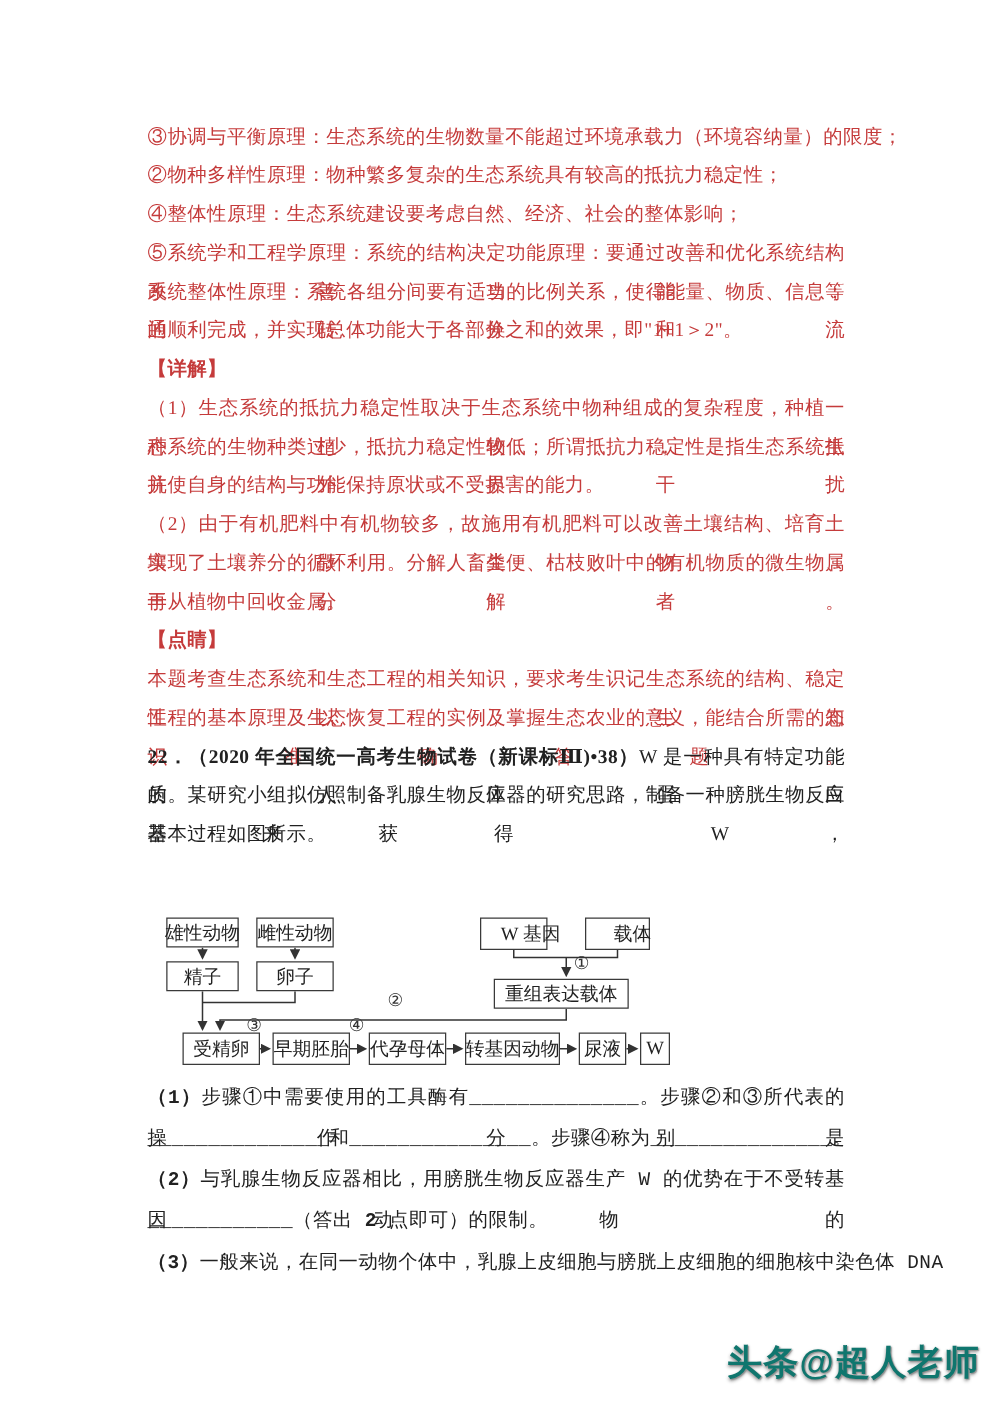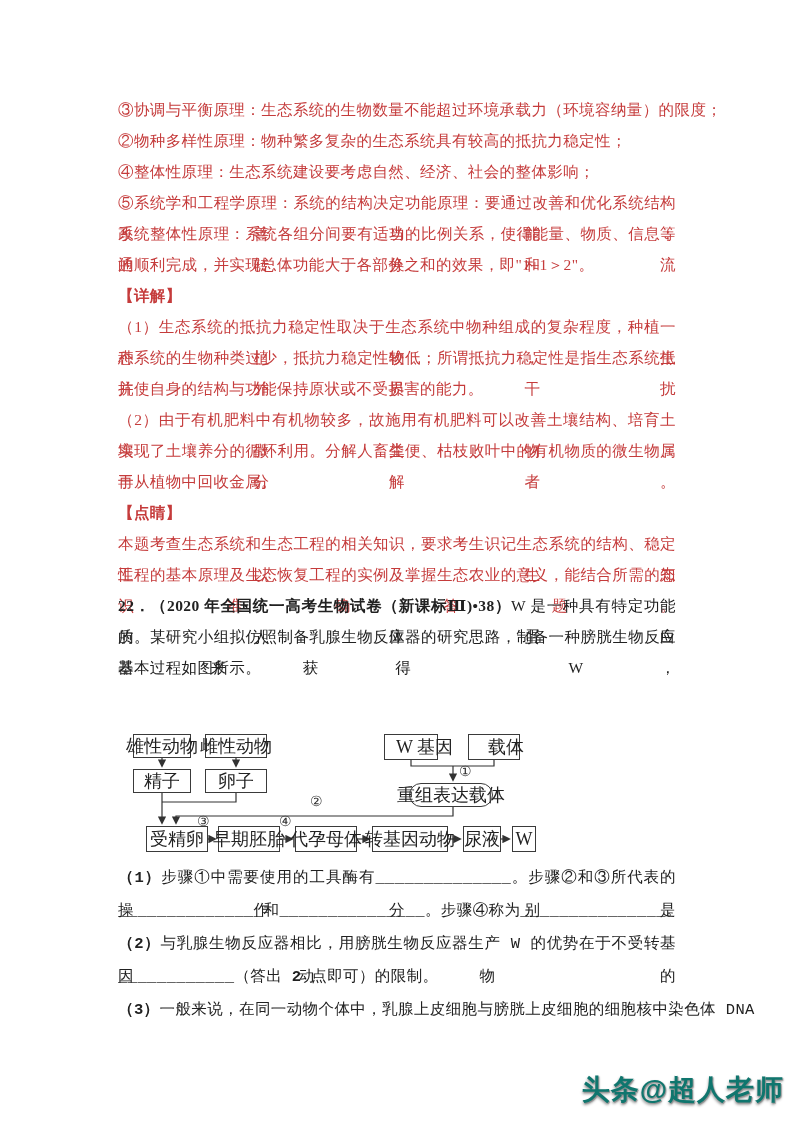--- a/index.html
+++ b/index.html
@@ -28,21 +28,21 @@
   .b{font-weight:bold;}
   
   .diagram{position:absolute;left:118px;top:728px;width:560px;height:132px;}
   .diagram svg{position:absolute;left:0;top:0;}
   .dbox{
     position:absolute;
     box-sizing:border-box;
     border:1px solid #3a3a3a;
     background:#ffffff;
     display:flex;align-items:center;justify-content:center;
-    font-size:18px;color:#222;
+    font-size:15px;color:#222;
     white-space:nowrap;
   }
   .dstep{
     position:absolute;
     font-size:14px;color:#333;
     line-height:14px;
   }
   .watermark{
     position:absolute;
     right:10px;bottom:14px;
@@ -102,21 +102,21 @@
         <path d="M383,111 L391,111" marker-end="url(#arr)"></path>
       </g>
     </svg>
     <div id="diagram-boxes">
         <div class="dbox" style="left: 15px; top: 6px; width: 58px; height: 24px;">雄性动物</div>
         <div class="dbox" style="left: 87px; top: 6px; width: 62px; height: 24px;">雌性动物</div>
         <div class="dbox" style="left: 266px; top: 6px; width: 54px; height: 26px; padding-left: 27px;">W 基因</div>
         <div class="dbox" style="left: 350px; top: 6px; width: 52px; height: 26px; padding-left: 24px;">载体</div>
         <div class="dbox" style="left: 15px; top: 41px; width: 58px; height: 24px;">精子</div>
         <div class="dbox" style="left: 87px; top: 41px; width: 62px; height: 24px;">卵子</div>
-        <div class="dbox" style="left: 291px; top: 55px; width: 84px; height: 24px; border-radius: 12px;">重组表达载体</div>
+        <div class="dbox" style="left: 277px; top: 55px; width: 108px; height: 24px;">重组表达载体</div>
         <div class="dbox" style="left: 28px; top: 98px; width: 62px; height: 26px;">受精卵</div>
         <div class="dbox" style="left: 100px; top: 98px; width: 62px; height: 26px;">早期胚胎</div>
         <div class="dbox" style="left: 177px; top: 98px; width: 62px; height: 26px;">代孕母体</div>
         <div class="dbox" style="left: 254px; top: 98px; width: 76px; height: 26px;">转基因动物</div>
         <div class="dbox" style="left: 345px; top: 98px; width: 38px; height: 26px; text-align: center;">尿液</div>
         <div class="dbox" style="left: 394px; top: 98px; width: 24px; height: 26px;">W</div>
         <div class="dstep" style="left: 341px; top: 37px;">①</div>
         <div class="dstep" style="left: 192px; top: 67px;">②</div>
         <div class="dstep" style="left: 79px; top: 87px;">③</div>
         <div class="dstep" style="left: 161px; top: 87px;">④</div>

